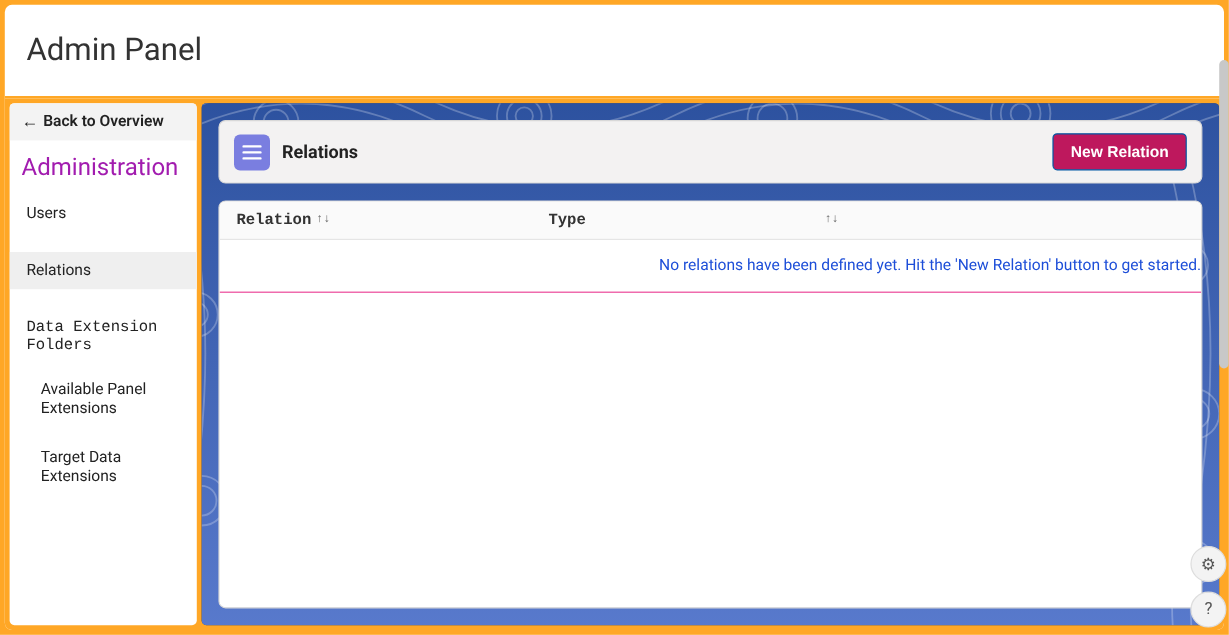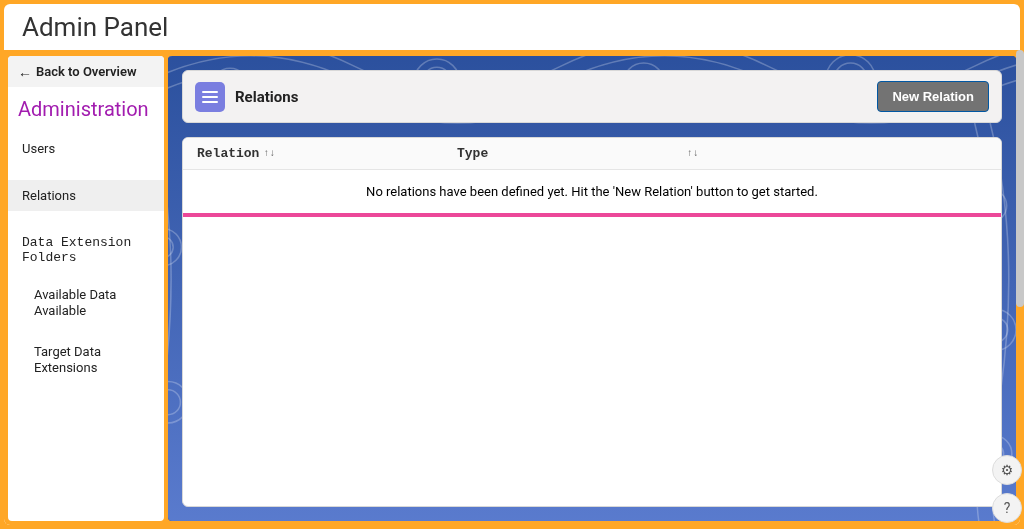--- a/index.html
+++ b/index.html
@@ -14,21 +14,21 @@
     }
     .app-shell {
       background: #fff;
       border-radius: 6px;
       height: 100%;
       display: flex;
       flex-direction: column;
       overflow: hidden;
     }
     .app-header {
-      padding: 8px 18px;
+      padding: 23px 18px;
       border-bottom: 2px solid #ffa726;
     }
     .app-header h1 {
       font-size: 26px;
       font-weight: 400;
       color: #333;
     }
     .main-row {
       display: flex;
       flex: 1;
@@ -146,21 +146,21 @@
       background: #fff;
       border-radius: 1px;
     }
     .panel-title {
       font-size: 15px;
       font-weight: 700;
       color: #222;
       flex: 1;
     }
     .btn-primary {
-      background: #737373;
+      background: #be185d;
       color: #fff;
       border: 1px solid #0057a3;
       border-radius: 4px;
       font-size: 13px;
       font-weight: 600;
       padding: 7px 14px;
       cursor: pointer;
     }
     .table-panel {
       background: #fff;
@@ -188,24 +188,24 @@
     }
     .th .sort-icon {
       font-size: 10px;
       color: #666;
     }
     .th-relation { flex: 0 0 260px; }
     .th-type { flex: 0 0 270px; justify-content: space-between; }
     .th-action { flex: 1; }
     .empty-row {
       padding: 14px 0;
-      text-align: center;
-      font-size: 13px;
-      color: #000000;
-      border-bottom: 4px solid #ec4899;
+      text-align: right;
+      font-size: 13px;
+      color: #1d4ed8;
+      border-bottom: 1px solid #ec4899;
     }
     .float-actions {
       position: absolute;
       right: 2px;
       bottom: 6px;
       display: flex;
       flex-direction: column;
       gap: 8px;
       z-index: 10;
     }
@@ -256,21 +256,21 @@
         <span>Back to Overview</span>
       </div>
 
       <div class="admin-title">Administration</div>
 
       <div class="nav">
         <div class="nav-item">Users</div>
         <div class="nav-item active">Relations</div>
 
         <div class="nav-group-label">Data Extension Folders</div>
-        <div class="nav-subitem">Available Data Available</div>
+        <div class="nav-subitem">Available Panel Extensions</div>
         <div class="nav-subitem">Target Data Extensions</div>
       </div>
     </div>
 
     <div class="content-area">
       <div class="topo-bg">
         <svg viewBox="0 0 820 480" preserveAspectRatio="xMidYMid slice">
           <defs>
             <linearGradient id="bg" x1="0" y1="0" x2="0" y2="1">
               <stop offset="0" stop-color="#2a4f9c"></stop>

